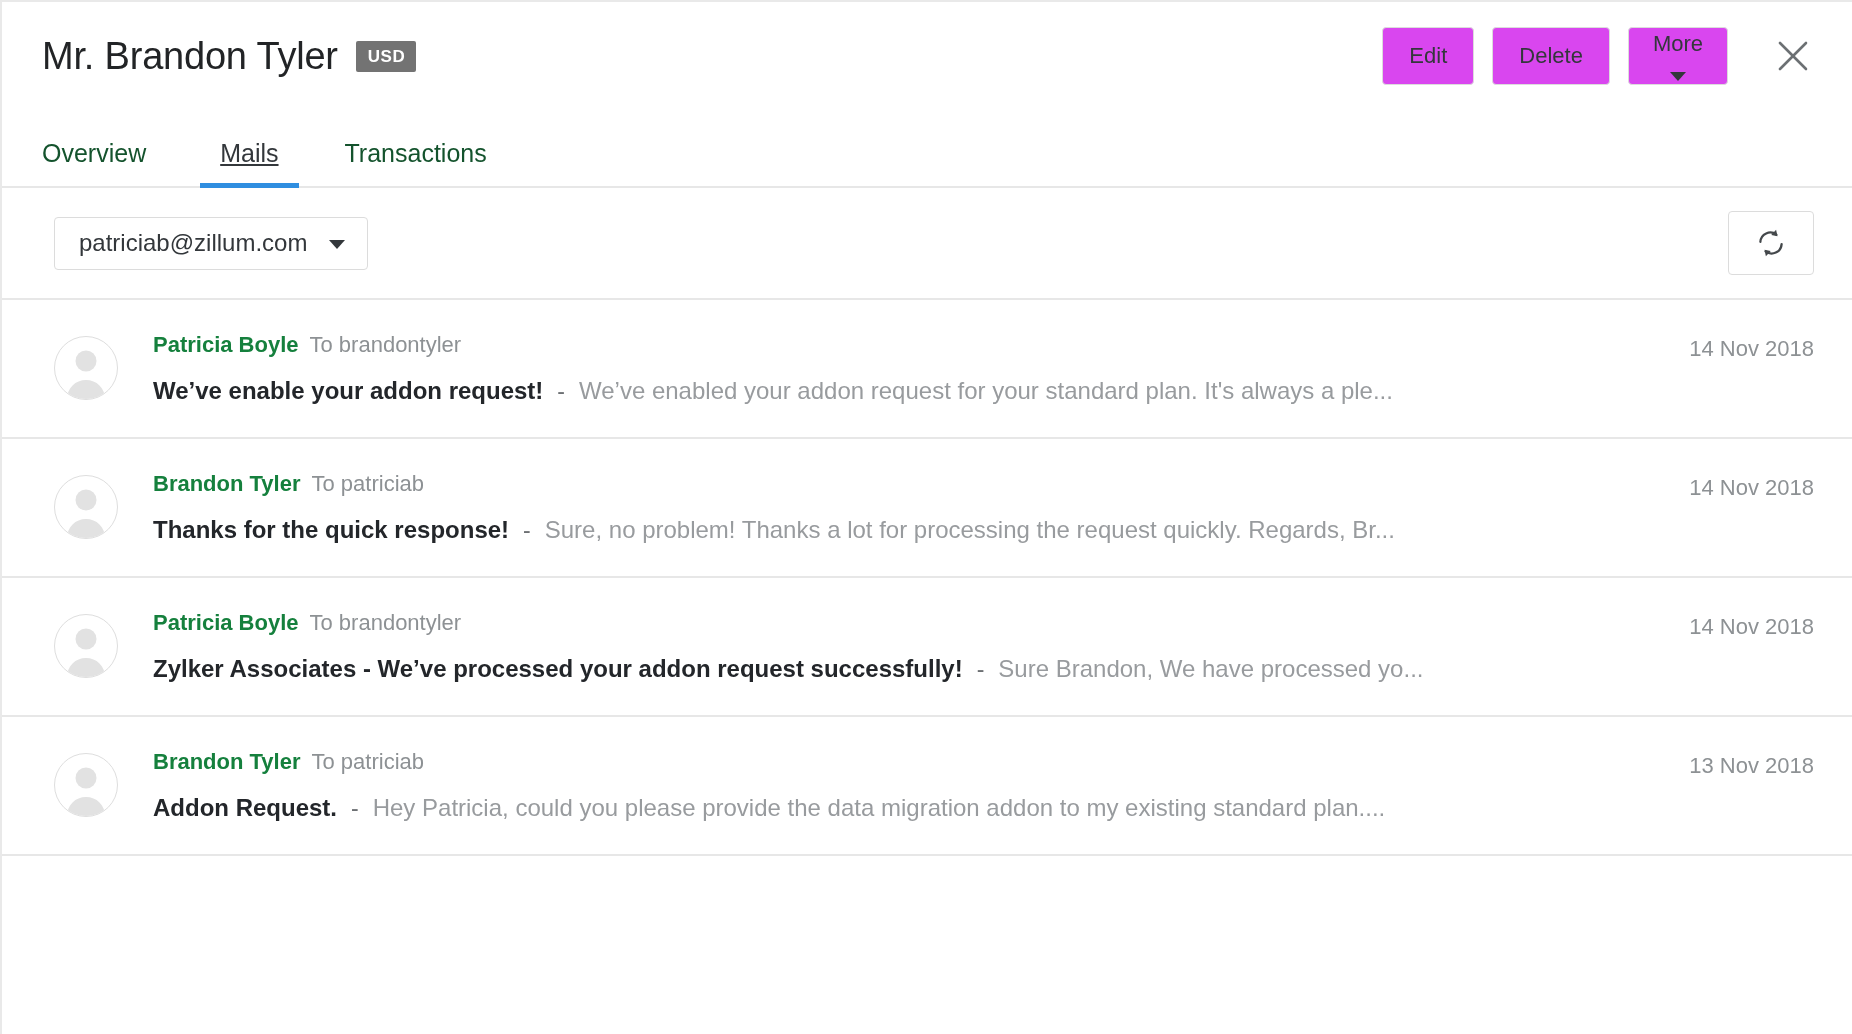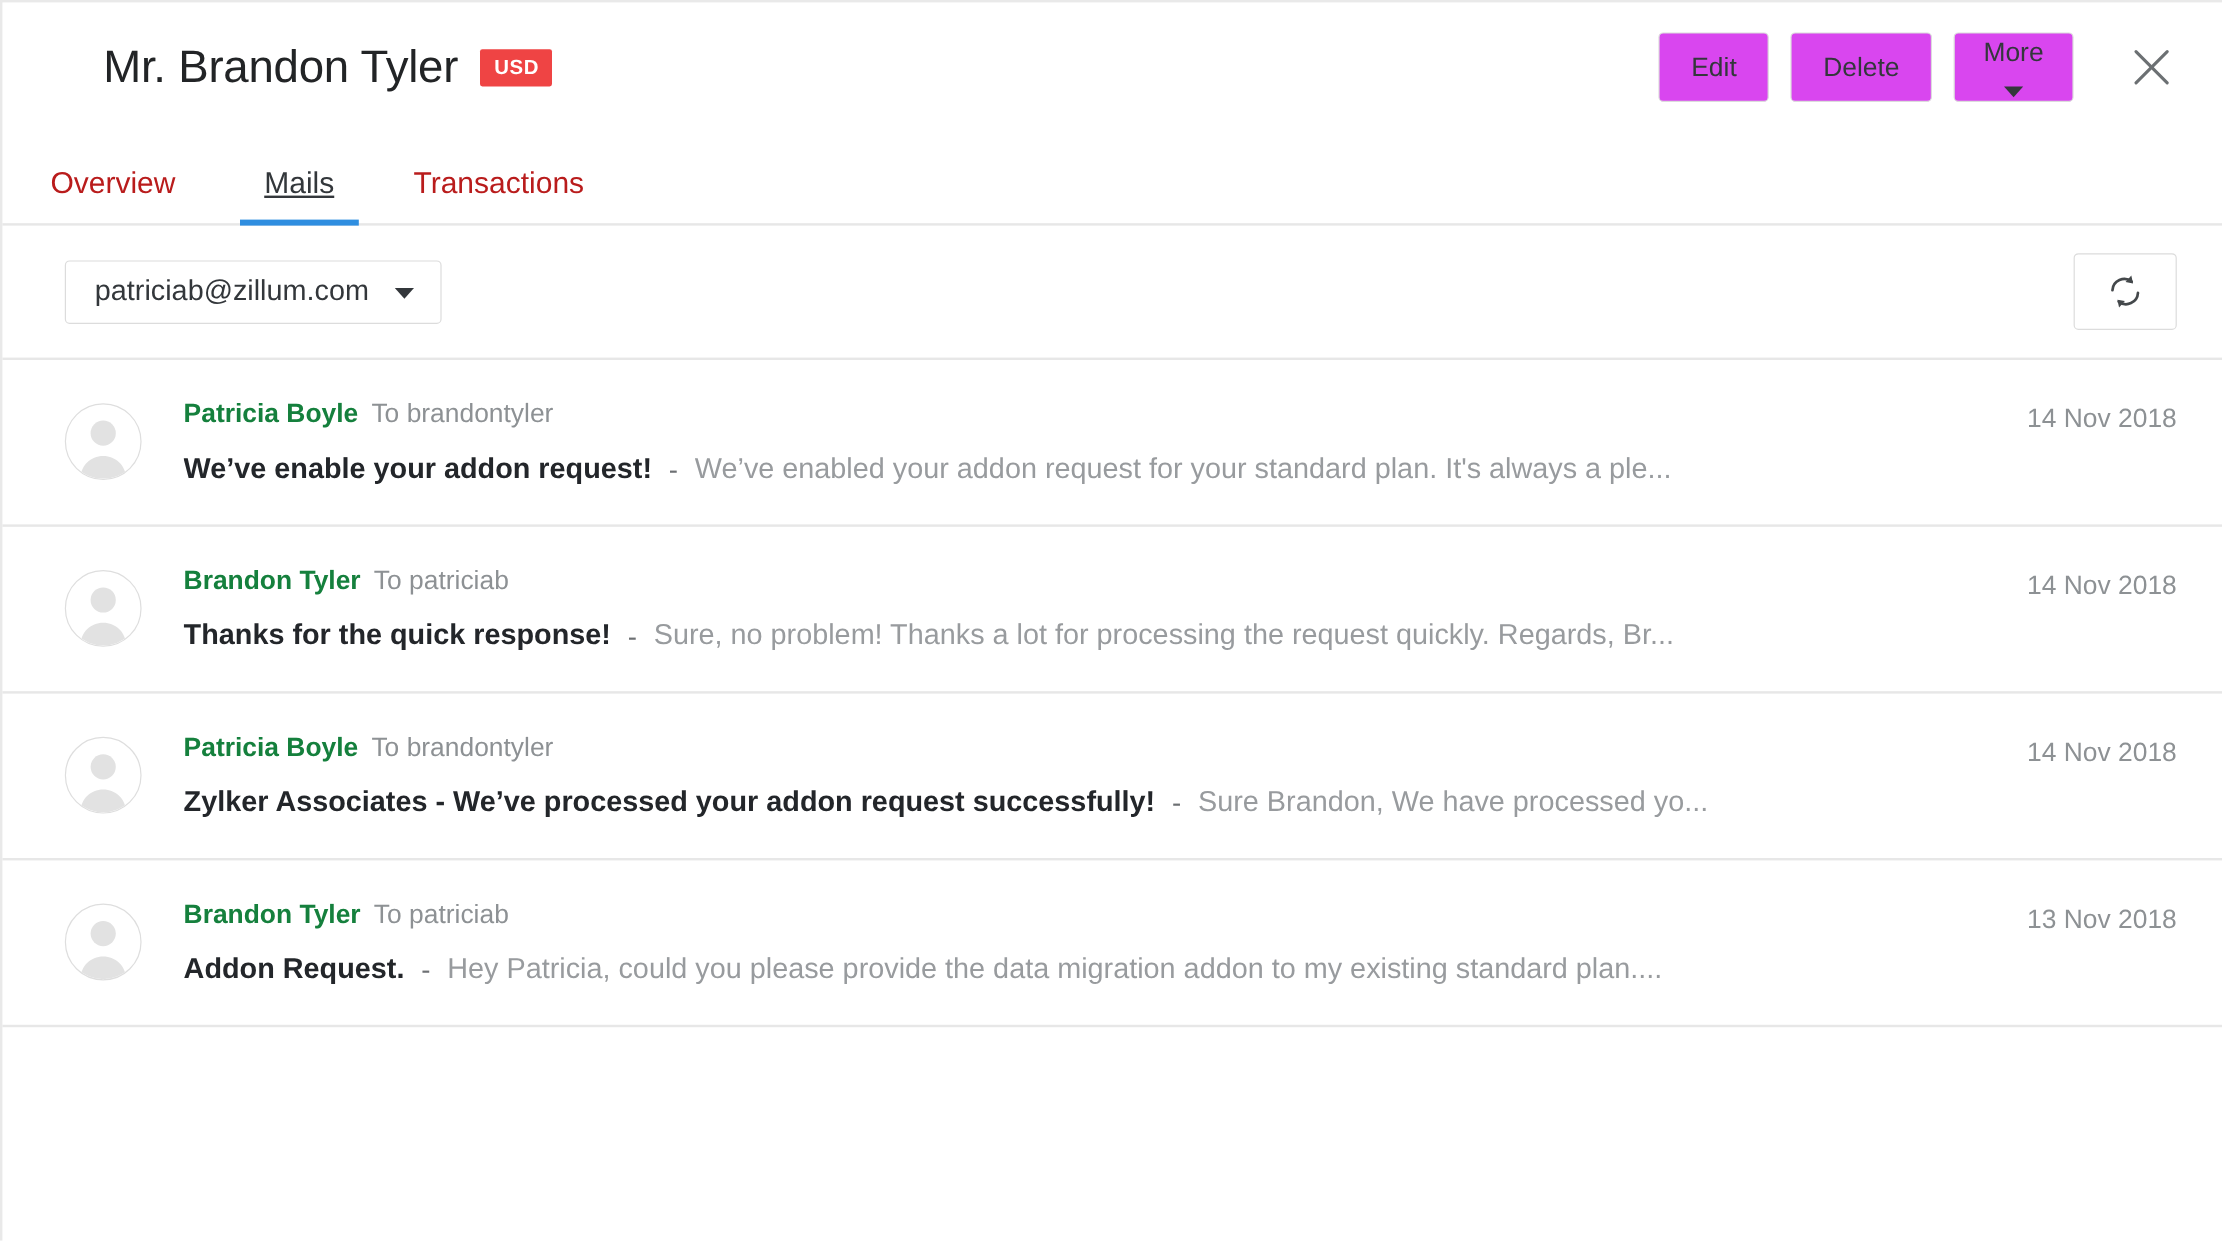--- a/index.html
+++ b/index.html
@@ -38,25 +38,24 @@
     align-items: center;
     flex: 1 1 auto;
     min-width: 0;
   }
   .page-title {
     font-size: 38px;
     font-weight: 400;
     color: #222426;
     letter-spacing: -0.2px;
     white-space: nowrap;
-    margin-left: 44px;
   }
   .currency-badge {
     margin-left: 18px;
-    background: #ef4444;
+    background: #737373;
     color: #ffffff;
     font-size: 17px;
     font-weight: 600;
     letter-spacing: 0.5px;
     padding: 7px 11px 7px 12px;
     border-radius: 2px;
     line-height: 1;
     display: inline-block;
   }
   .header-actions {
@@ -109,21 +108,21 @@
     position: relative;
     height: 78px;
     padding: 0 40px;
     display: flex;
     align-items: flex-end;
     box-sizing: border-box;
     border-bottom: 2px solid #e7e7e7;
   }
   .tab {
     font-size: 25px;
-    color: #b91c1c;
+    color: #14532d;
     padding: 0 0 20px 0;
     margin-right: 66px;
     cursor: pointer;
     white-space: nowrap;
     position: relative;
     line-height: 1;
   }
   .tab.active {
     color: #33373b;
     padding-left: 8px;

